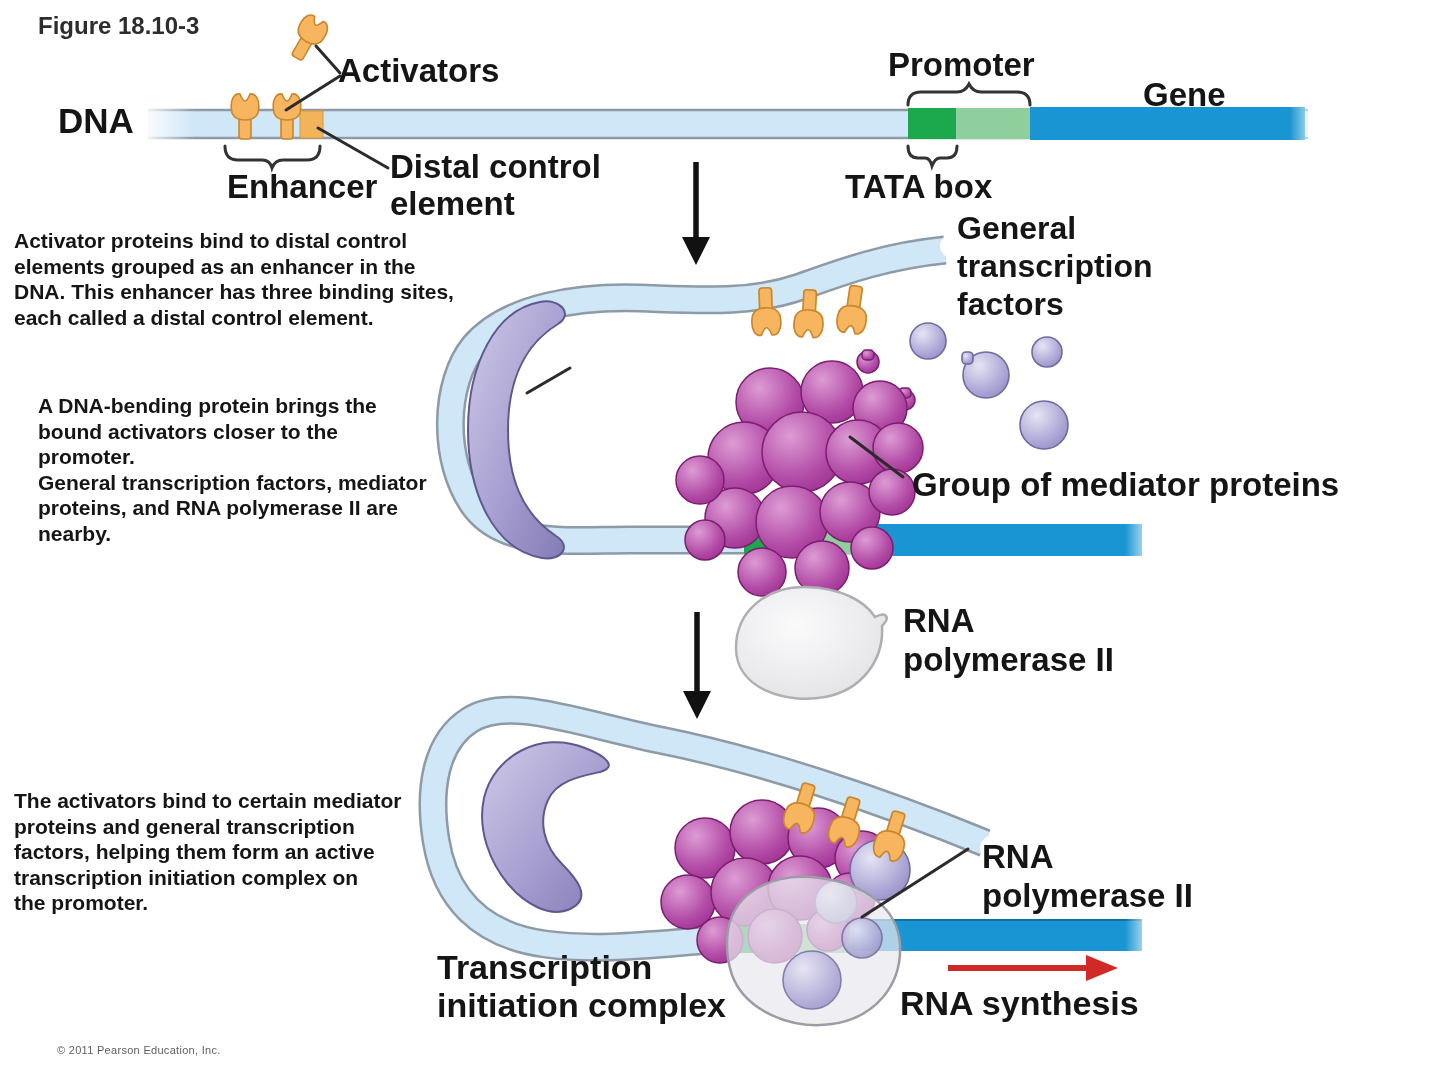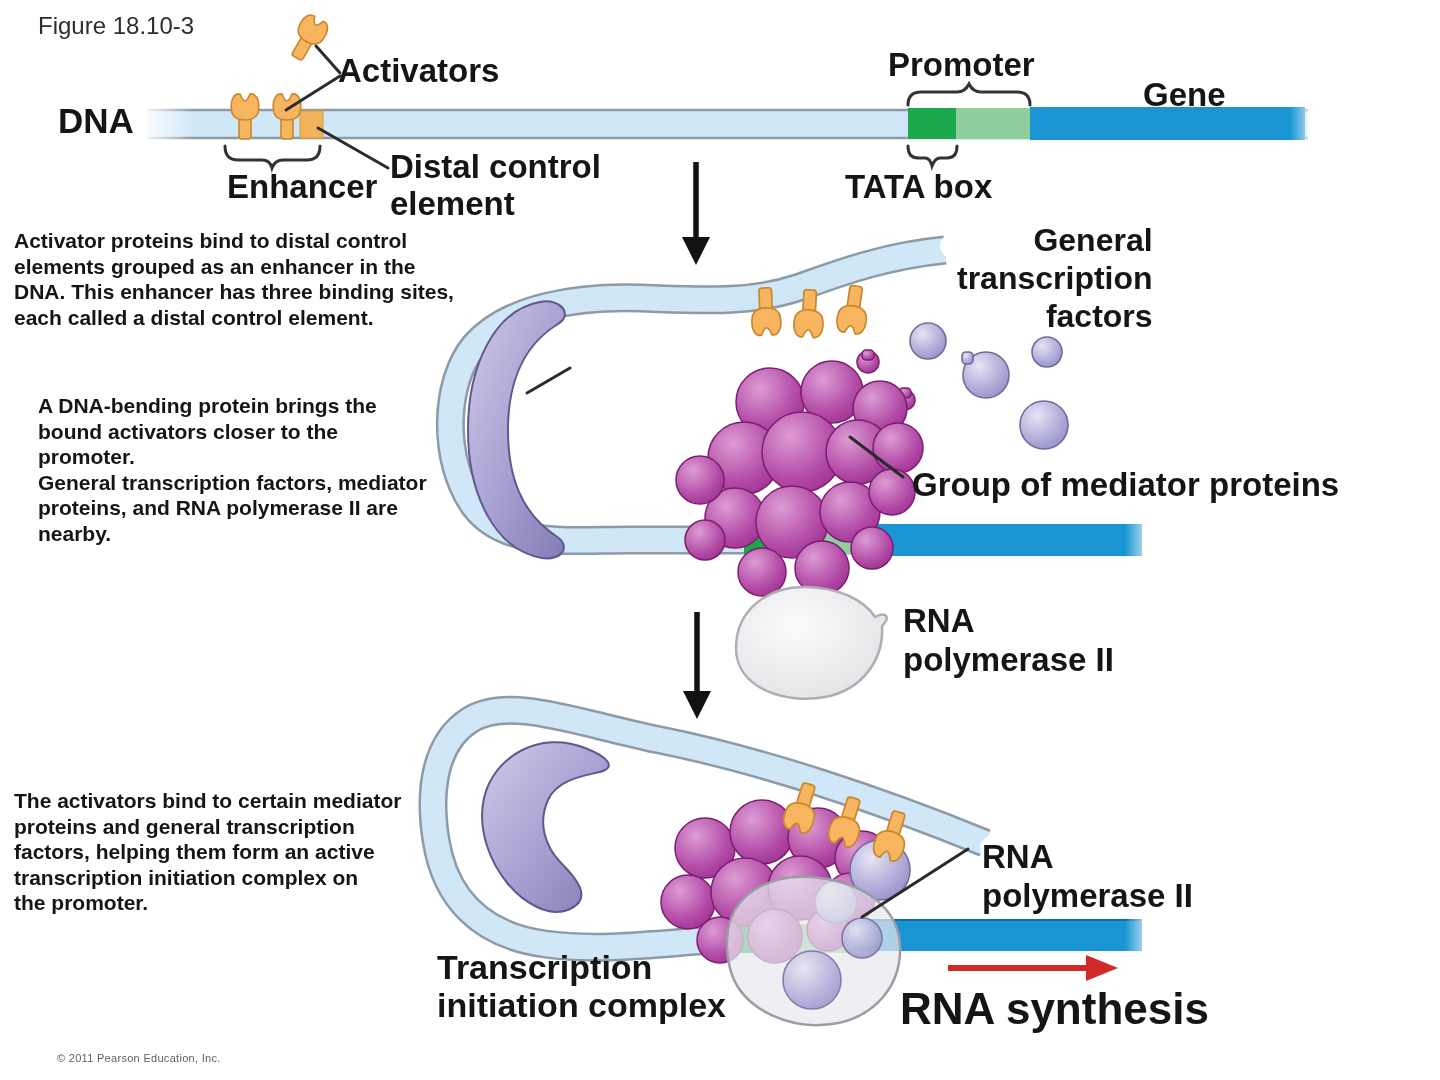--- a/index.html
+++ b/index.html
@@ -1,20 +1,20 @@
 <!DOCTYPE html>
 <html><head>
 <meta charset="utf-8">
 <style>
   html,body{margin:0;padding:0;background:#fff;}
   .canvas{position:relative;width:1440px;height:1080px;background:#ffffff;overflow:hidden;
           font-family:"Liberation Sans","DejaVu Sans",sans-serif;}
   svg.art{position:absolute;left:0;top:0;}
   .lbl{position:absolute;color:#151515;font-weight:bold;white-space:pre-line;line-height:1.13;}
-  .fig-title{font-size:24px;font-weight:400;color:#2d2d2d;}
+  .fig-title{font-size:24px;font-weight:700;color:#2d2d2d;}
   .big{font-size:33px;}
   .big2{font-size:32px;line-height:1.18;}
   .cap{font-size:21px;line-height:1.22;}
   .copyright{font-size:11px;font-weight:normal;color:#606060;letter-spacing:.3px;}
 </style>
 </head>
 <body>
 
 <div class="canvas">
 
@@ -227,34 +227,34 @@
 elements grouped as an enhancer in the
 DNA. This enhancer has three binding sites,
 each called a distal control element.</div>
 
 <div class="lbl cap" style="left:38px;top:393px;width:450px;">A DNA-bending protein brings the
 bound activators closer to the
 promoter.
 General transcription factors, mediator
 proteins, and RNA polymerase II are
 nearby.</div>
-<div class="lbl big2" style="left:957px;top:222px;text-align:right;">General
+<div class="lbl big2" style="left:957px;top:210px;">General
 transcription
 factors</div>
 <div class="lbl big" style="left:912px;top:466px;text-align:center;">Group of mediator proteins</div>
 
 <div class="lbl big" style="left:903px;top:602px;line-height:1.18;">RNA
 polymerase II</div>
 
 <div class="lbl cap" style="left:14px;top:788px;width:440px;">The activators bind to certain mediator
 proteins and general transcription
 factors, helping them form an active
 transcription initiation complex on
 the promoter.</div>
 <div class="lbl big" style="left:437px;top:948px;font-size:34px;">Transcription
 initiation complex</div>
 <div class="lbl big" style="left:982px;top:838px;line-height:1.18;">RNA
 polymerase II</div>
-<div class="lbl big" style="left:900px;top:984px;font-size:44px;">RNA synthesis</div>
-
-<div class="lbl copyright" style="left:57px;top:1044px;margin-top:8px;">© 2011 Pearson Education, Inc.</div>
+<div class="lbl big" style="left:900px;top:984px;font-size:34px;">RNA synthesis</div>
+
+<div class="lbl copyright" style="left:57px;top:1044px;">© 2011 Pearson Education, Inc.</div>
 
 </div>
 
 </body></html>

